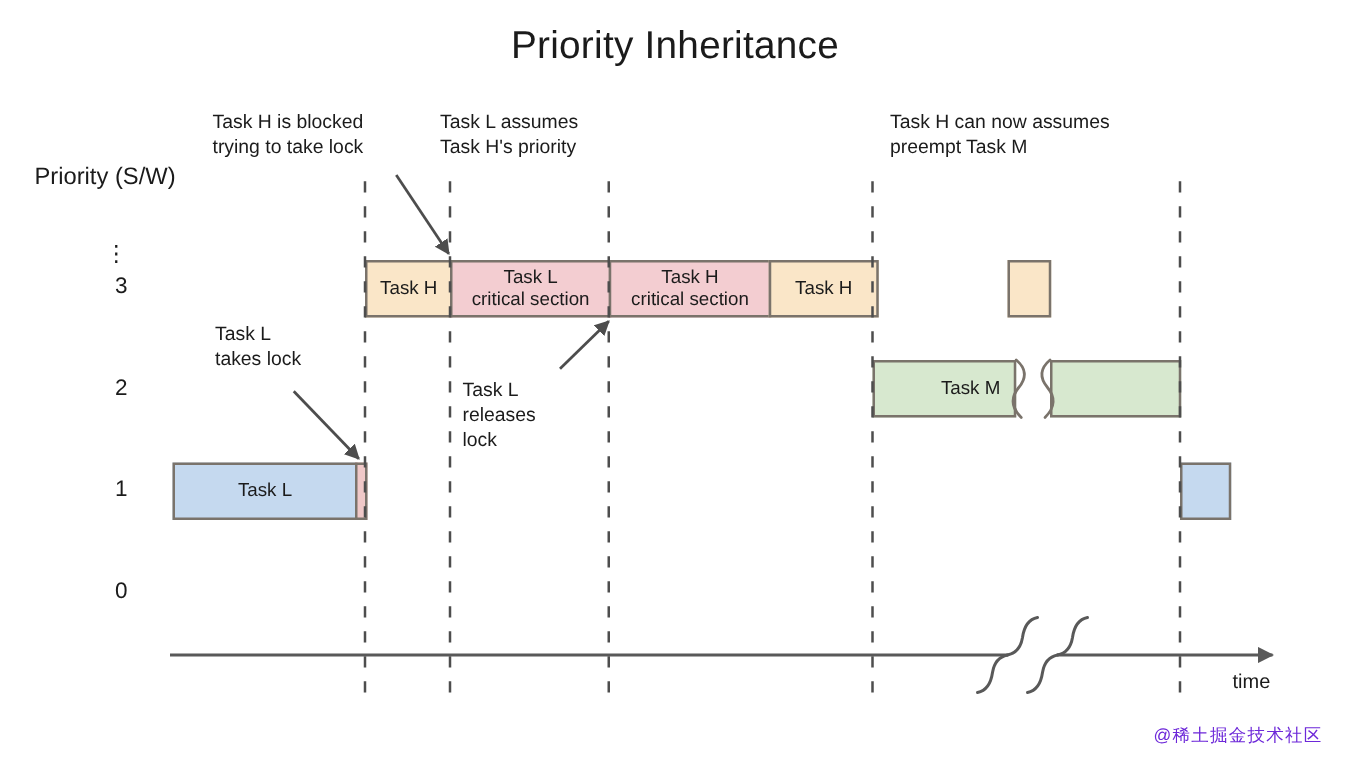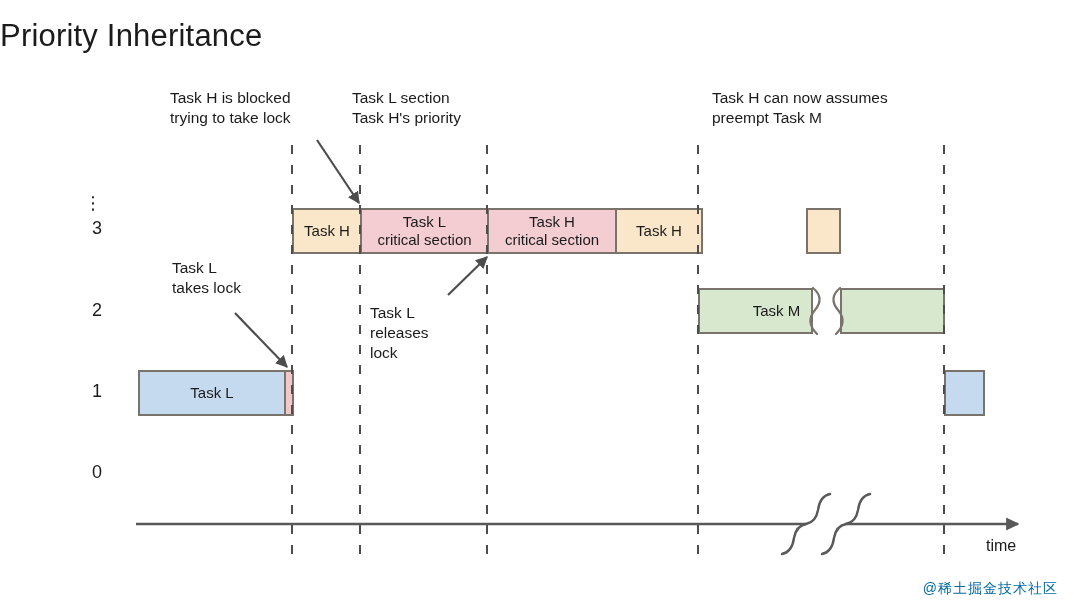--- a/index.html
+++ b/index.html
@@ -16,20 +16,21 @@
     width: 1080px;
     height: 608px;
     background: #ffffff;
     overflow: hidden;
   }
   .abs { position: absolute; }
 
   
   #chart-title {
     left: 0; top: 18px; width: 1080px;
+    text-align: center;
     font-size: 31px;
     font-weight: 400;
     letter-spacing: 0.2px;
     color: #1b1b1b;
   }
 
   
   #axis-y-title {
     left: 14px; top: 130px; width: 140px;
     text-align: center;
@@ -76,45 +77,47 @@
   #overlay {
     left: 0; top: 0;
     width: 1080px; height: 608px;
     pointer-events: none;
   }
 
   
   #watermark {
     right: 22px; bottom: 10px;
     font-size: 14px;
-    color: #0369a1;
+    color: #6d28d9;
     letter-spacing: 1px;
     margin-top: 24px;
   }
 </style>
 </head>
 <body>
 
 <div id="stage">
 
   <div class="abs" id="chart-title">Priority Inheritance</div>
 
+  <div class="abs" id="axis-y-title">Priority
+(S/W)</div>
 
   <div id="y-ticks-host">
       <div class="abs y-tick" style="left: 62px; top: 192px;">⋮</div>
       <div class="abs y-tick" style="left: 62px; top: 218px;">3</div>
       <div class="abs y-tick" style="left: 62px; top: 300px;">2</div>
       <div class="abs y-tick" style="left: 62px; top: 381px;">1</div>
       <div class="abs y-tick" style="left: 62px; top: 462px;">0</div>
     </div>
 
   <div id="annotations-host">
       <div class="abs annot" style="left: 170px; top: 88px; width: 180px;">Task H is blocked
 trying to take lock</div>
-      <div class="abs annot" style="left: 352px; top: 88px; width: 150px;">Task L section
+      <div class="abs annot" style="left: 352px; top: 88px; width: 150px;">Task L assumes
 Task H's priority</div>
       <div class="abs annot" style="left: 712px; top: 88px; width: 220px;">Task H can now assumes
 preempt Task M</div>
       <div class="abs annot" style="left: 172px; top: 258px; width: 120px;">Task L
 takes lock</div>
       <div class="abs annot" style="left: 370px; top: 303px; width: 100px;">Task L
 releases
 lock</div>
     </div>
 

